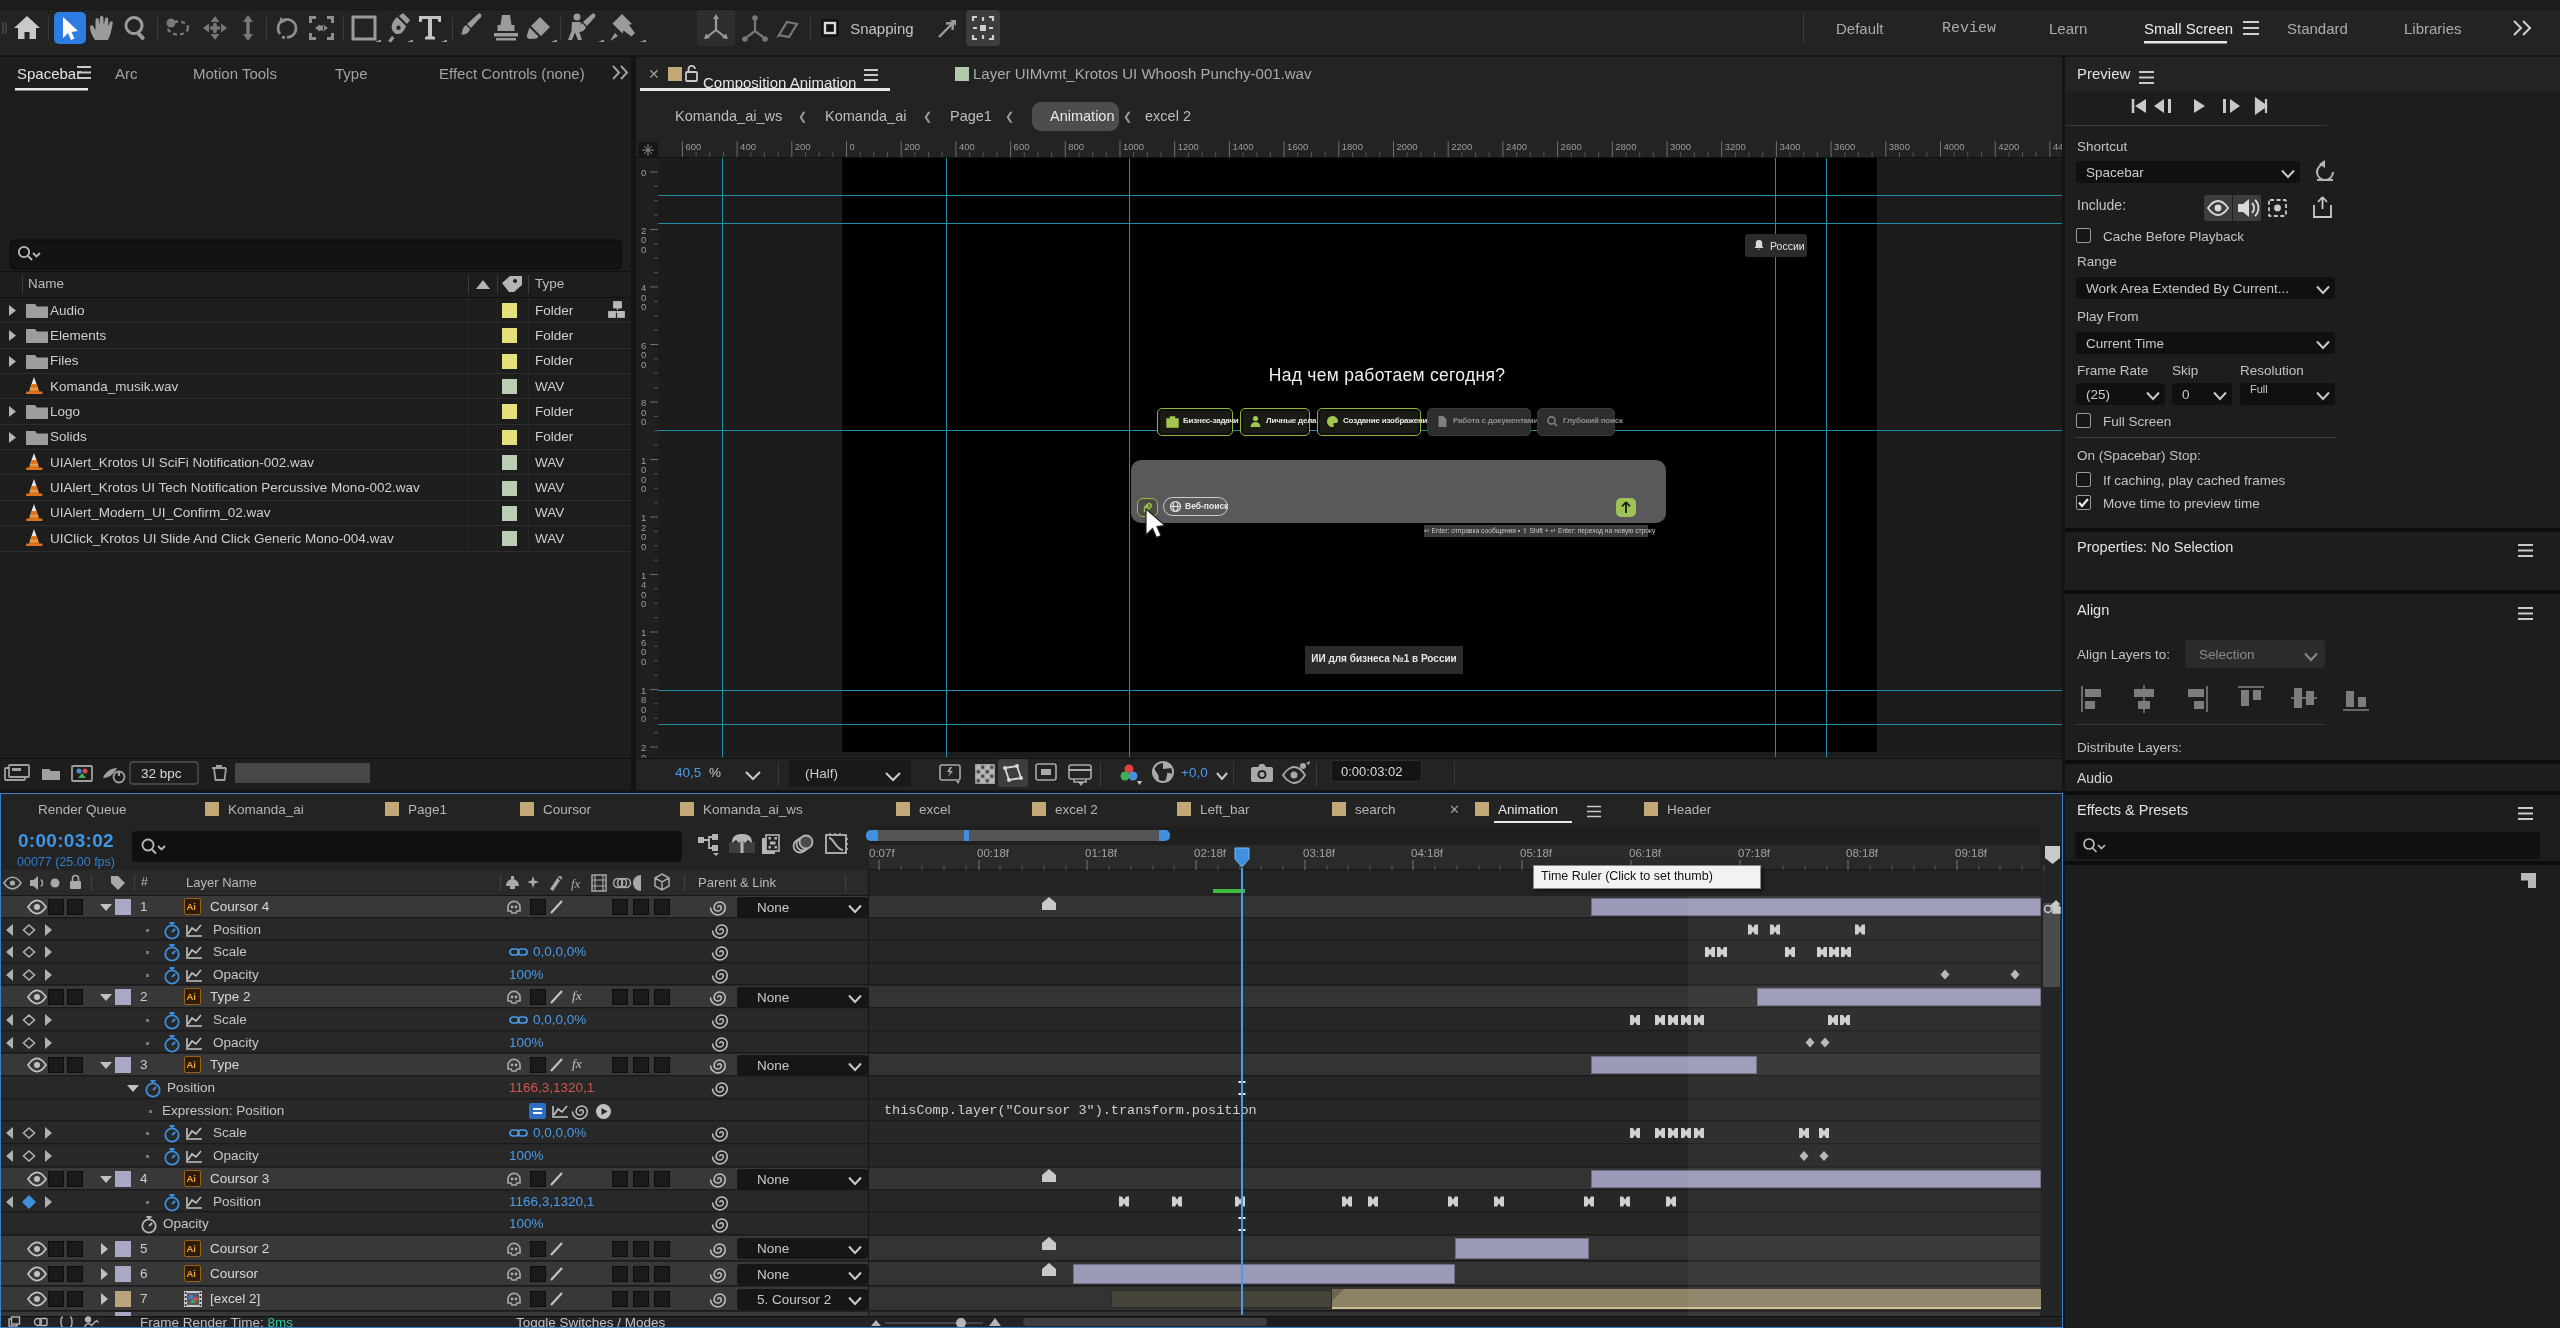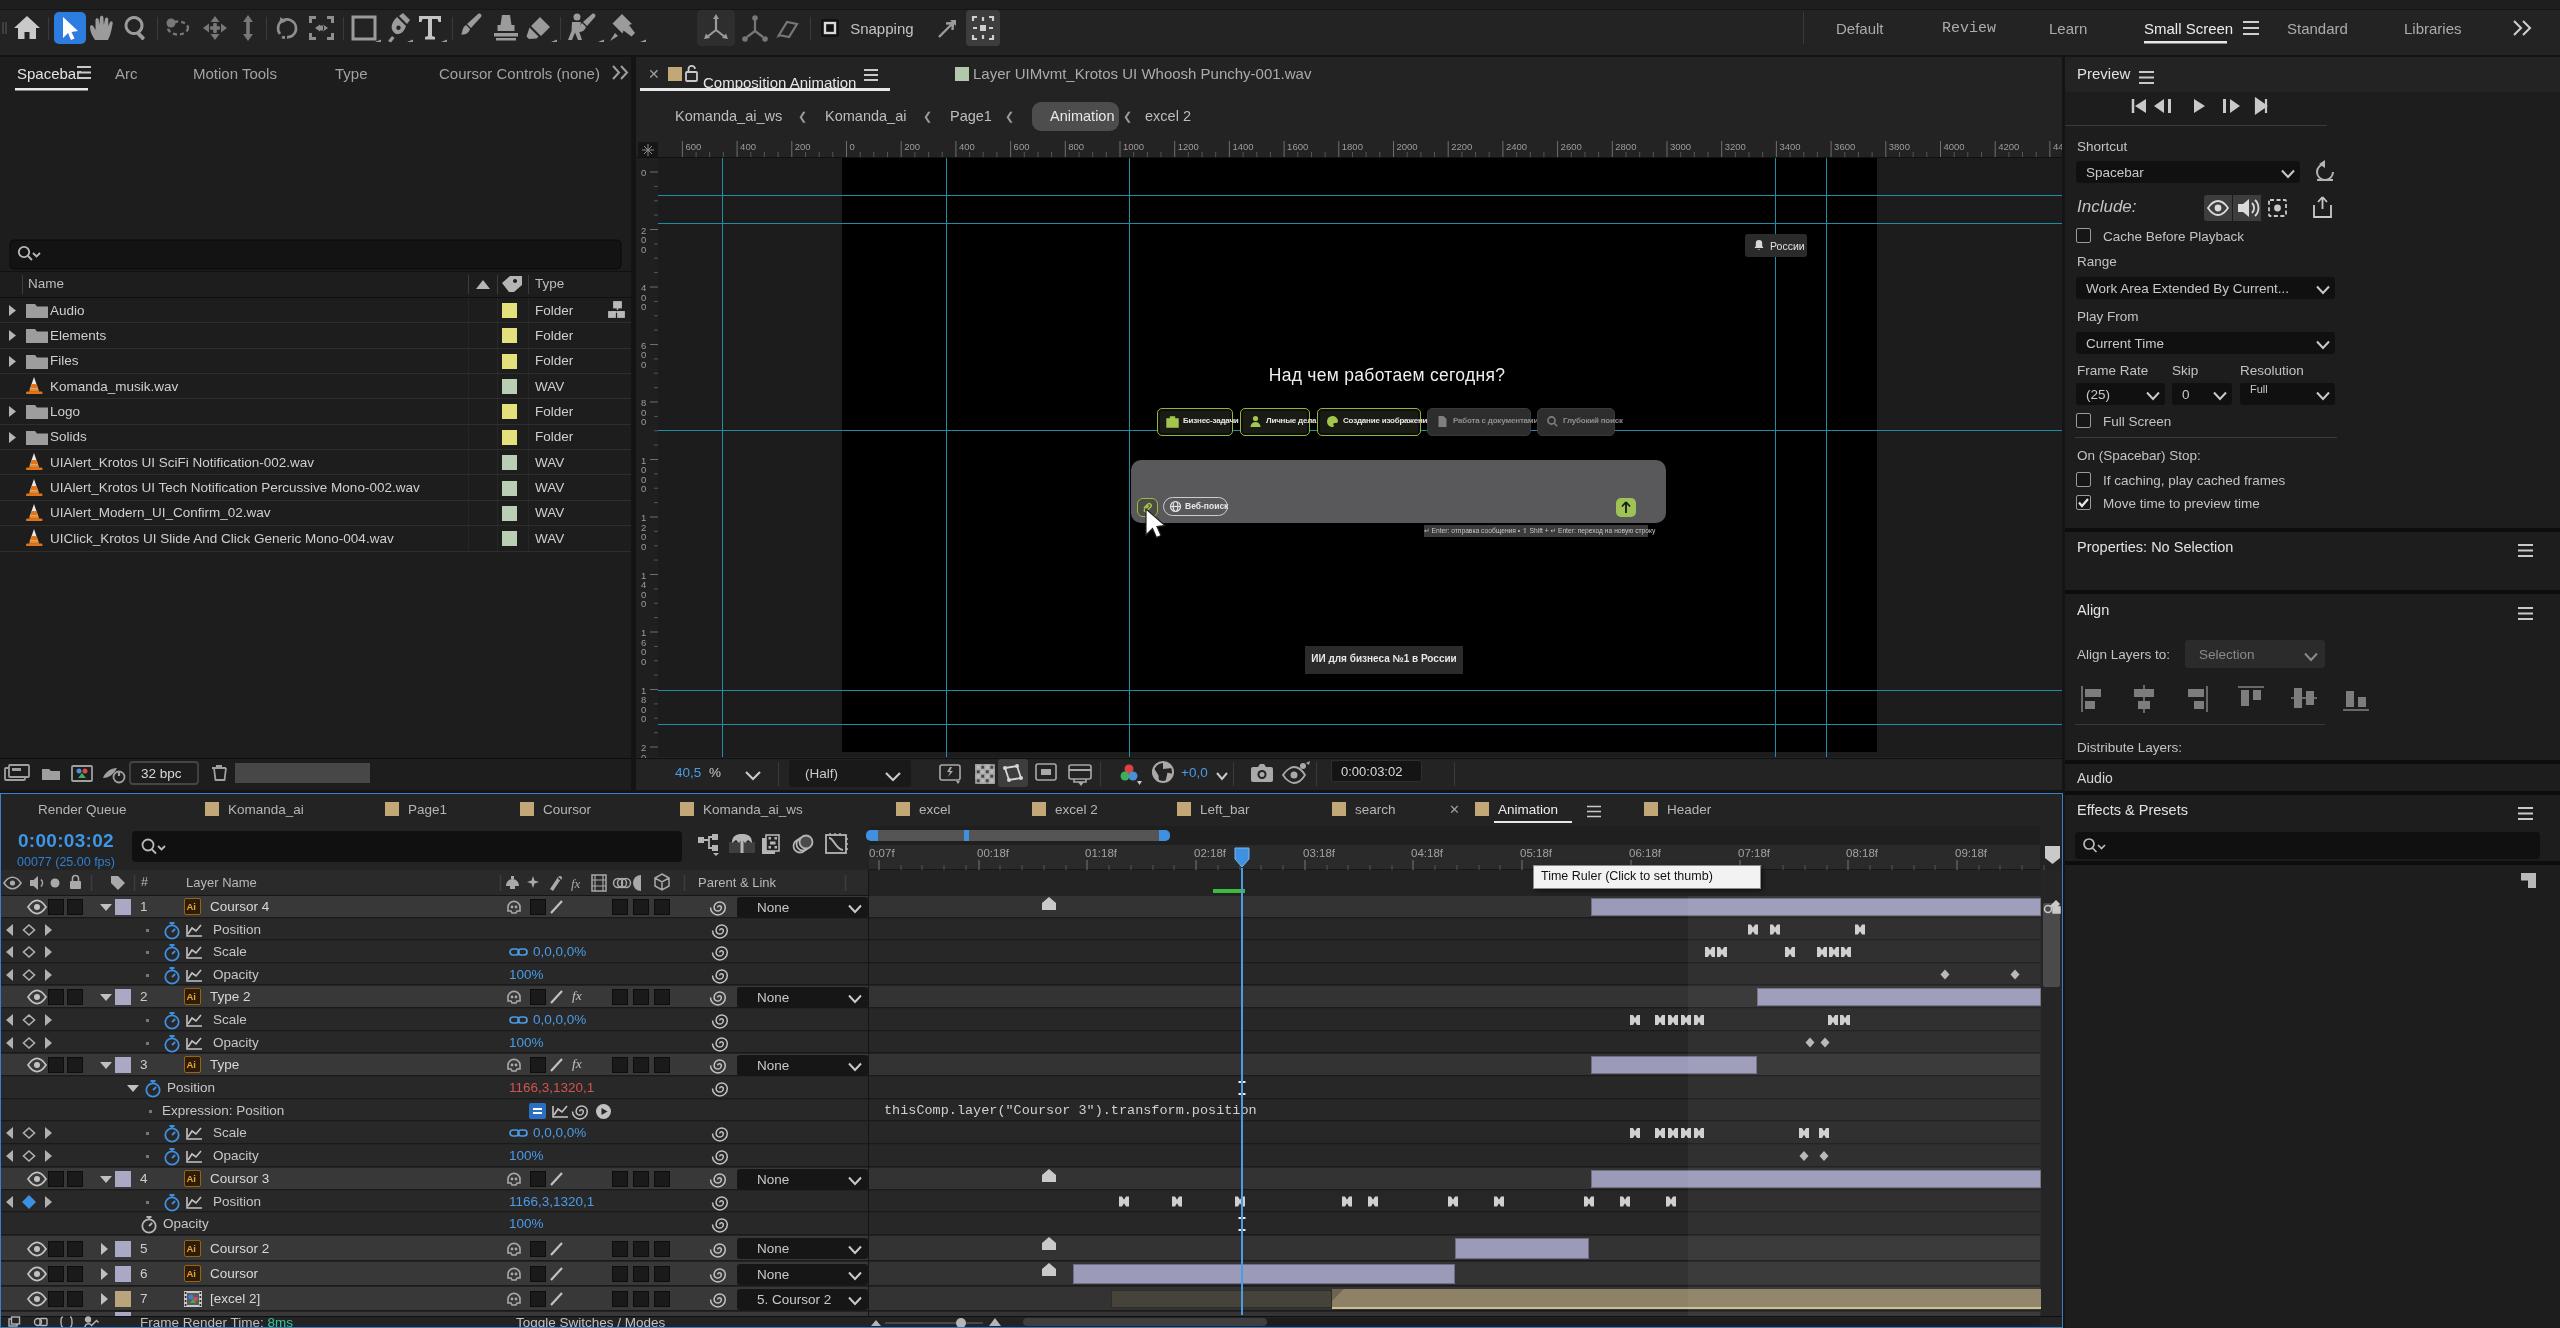--- a/index.html
+++ b/index.html
@@ -152,21 +152,21 @@
       <line x1="22.5" y1="218" x2="22.5" y2="237" stroke="#3c3c3c"></line>
       <line x1="468.5" y1="218" x2="468.5" y2="237" stroke="#3c3c3c"></line>
       <line x1="497.5" y1="218" x2="497.5" y2="237" stroke="#3c3c3c"></line>
       <line x1="528.5" y1="218" x2="528.5" y2="237" stroke="#3c3c3c"></line>
       <path d="M476 232 l7 -9 l7 9 Z" fill="#b5b5b5"></path>
       <path d="M502 226 l8 -7 h12 v9 l-8 7 l-5 0 Z M515 222 a2 2 0 1 0 0.1 0 Z" fill="#b5b5b5" fill-rule="evenodd"></path>
     </svg>
     <div class="txt" style="left:115px;top:8px;color:#a2a2a2;font-size:15px;">Arc</div>
     <div class="txt" style="left:193px;top:8px;color:#a2a2a2;font-size:15px;">Motion Tools</div>
     <div class="txt" style="left:335px;top:8px;color:#a2a2a2;font-size:15px;">Type</div>
-    <div class="txt" style="left:439px;top:8px;color:#a2a2a2;font-size:15px;">Coursor Controls (none)</div>
+    <div class="txt" style="left:439px;top:8px;color:#a2a2a2;font-size:15px;">Effect Controls (none)</div>
     <div class="txt" style="left:28px;top:219px;color:#bdbdbd;font-size:13.5px;">Name</div>
     <div class="txt" style="left:535px;top:219px;color:#bdbdbd;font-size:13.5px;">Type</div>
     <div id="plist" class="abs" style="left:0;top:241px;width:631px;height:256px;font-size:13.5px;color:#cfcfcf;">
         <div class="abs" style="left:468px;top:0;width:1px;height:254px;background:#262626;"></div>
         <div class="abs" style="left:497px;top:0;width:1px;height:254px;background:#262626;"></div>
         <div class="abs" style="left:528px;top:0;width:1px;height:254px;background:#262626;"></div>
         <div class="abs" style="left:0;top:0.0px;width:631px;height:25.35px;border-bottom:1px solid #2d2d2d;">
           <svg width="631" height="25" style="left:0;top:0;">
             <path d="M9 7 l7 5.5 l-7 5.5 Z" fill="#b5b5b5"></path>
             <path d="M26 6 h9 l2 2.5 h11 v11.5 h-22 Z" fill="#9d9d9d"></path>
@@ -725,21 +725,21 @@
       <div class="abs" style="left:11px;top:104px;width:224px;height:22px;background:#101010;border-radius:3px;"></div>
       <div class="txt" style="left:21px;top:108px;color:#c9c9c9;font-size:13.5px;">Spacebar</div>
       <svg width="16" height="12" style="left:215px;top:111px;">
         <path d="M2 2.5 l6 6.5 l6 -6.5" fill="none" stroke="#c9c9c9" stroke-width="2"></path>
       </svg>
       <svg width="24" height="24" style="left:248px;top:103px;">
         <path d="M12 4 a8 8 0 1 0 8 8" fill="none" stroke="#b5b5b5" stroke-width="2"></path>
         <path d="M12 0 v8 l-6 -4 Z" fill="#b5b5b5"></path>
         <path d="M4 20 h16" stroke="#b5b5b5" stroke-width="2"></path>
       </svg>
-      <div class="txt" style="left:12px;top:140px;color:#c3c3c3;font-size:17px;font-style:italic;">Include:</div>
+      <div class="txt" style="left:12px;top:140px;color:#c3c3c3;font-size:14px;">Include:</div>
       <div class="abs" style="left:139px;top:138px;width:28px;height:26px;background:#3d3d3d;border-radius:3px 0 0 3px;"></div>
       <div class="abs" style="left:168px;top:138px;width:28px;height:26px;background:#3d3d3d;"></div>
       <svg width="28" height="26" style="left:139px;top:138px;">
         <path d="M4 13 c3 -4.5 7 -7 10 -7 s7 2.5 10 7 c-3 4.5 -7 7 -10 7 s-7 -2.5 -10 -7 Z" fill="none" stroke="#dadada" stroke-width="1.8"></path>
         <circle cx="14" cy="13" r="3.4" fill="#dadada"></circle>
       </svg>
       <svg width="28" height="26" style="left:168px;top:138px;">
         <path d="M5 9 h5 l6 -5 v18 l-6 -5 h-5 Z" fill="#dadada"></path>
         <path d="M19 8 a7 7 0 0 1 0 10 M22 5 a11 11 0 0 1 0 16" stroke="#dadada" stroke-width="1.8" fill="none"></path>
       </svg>

